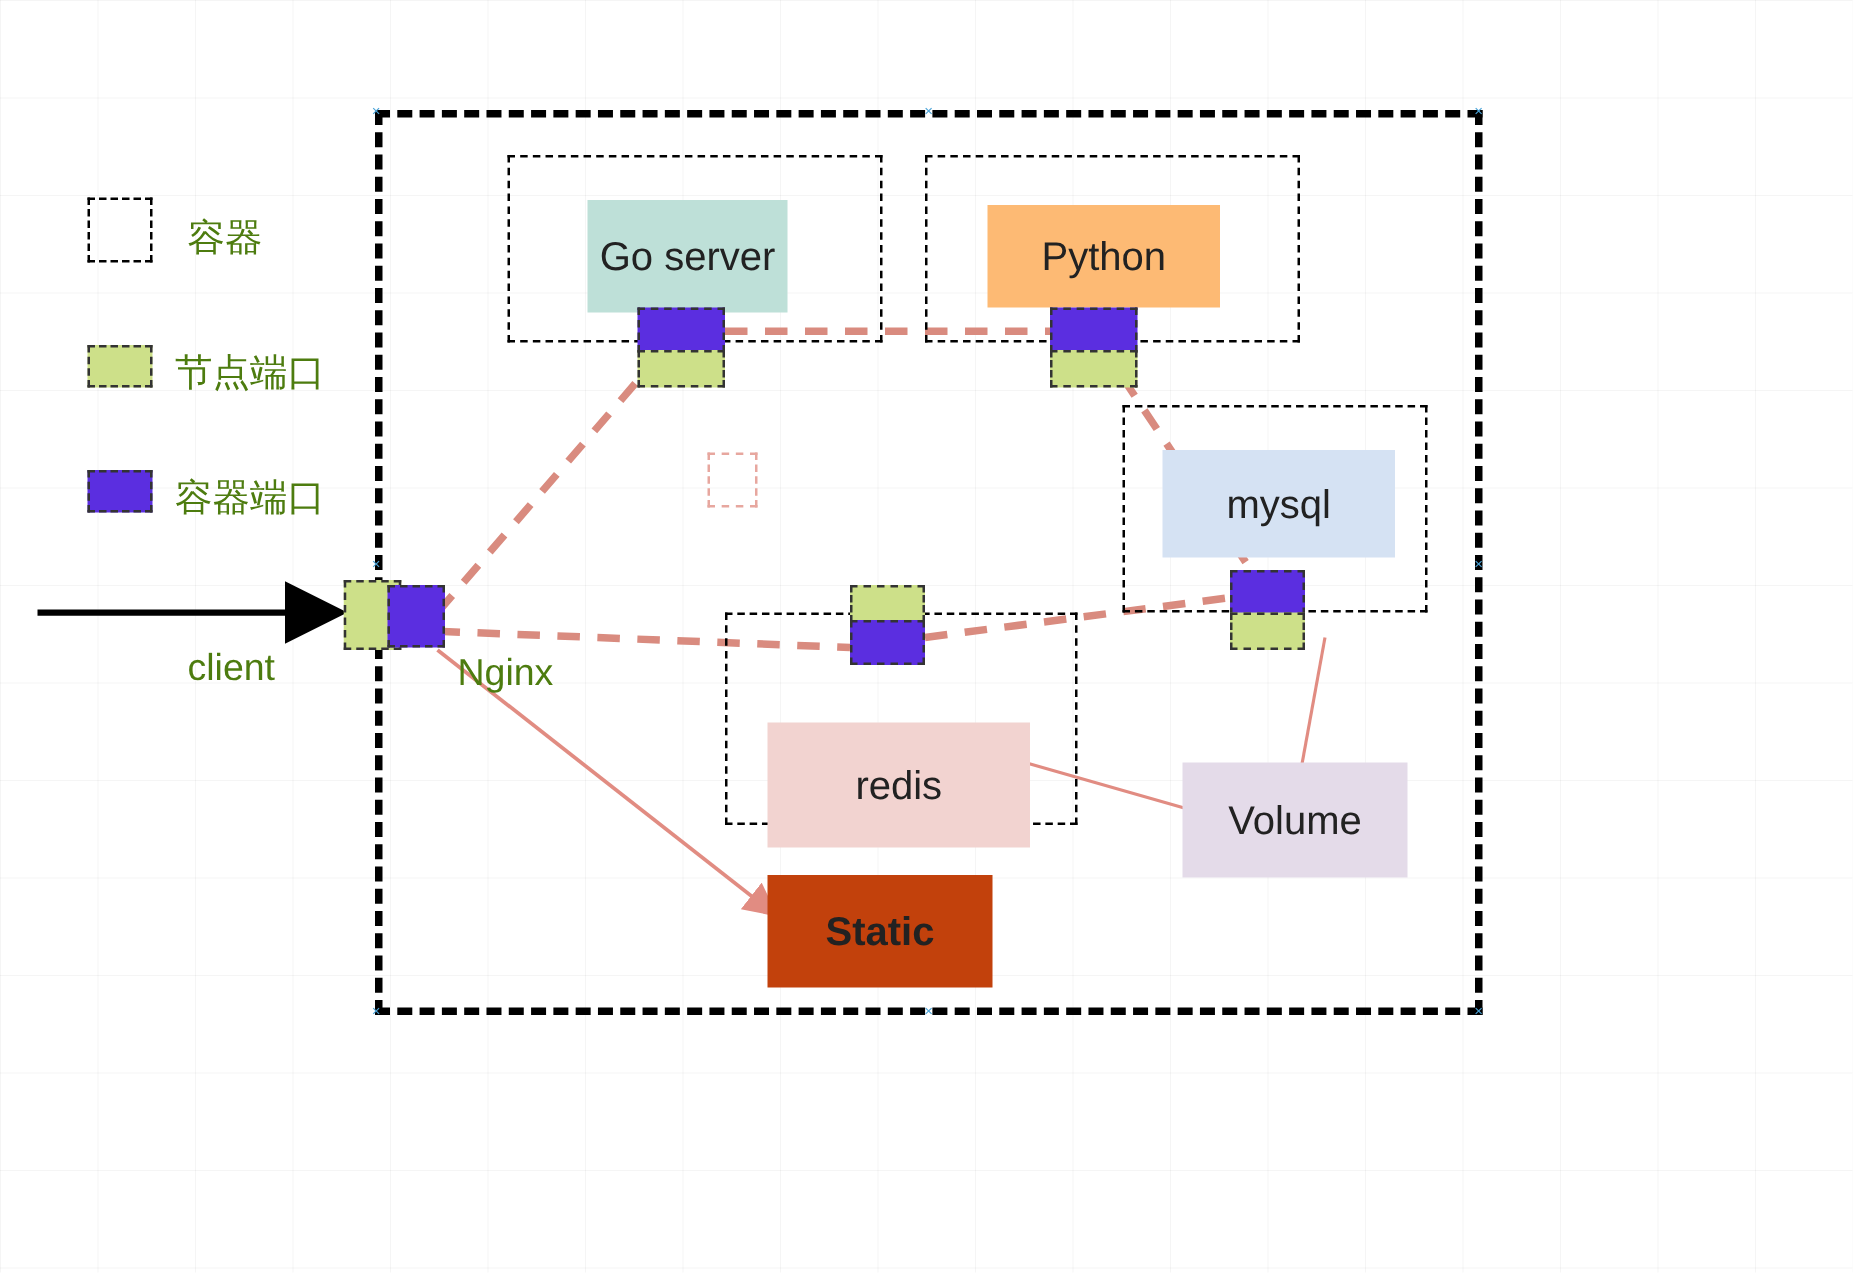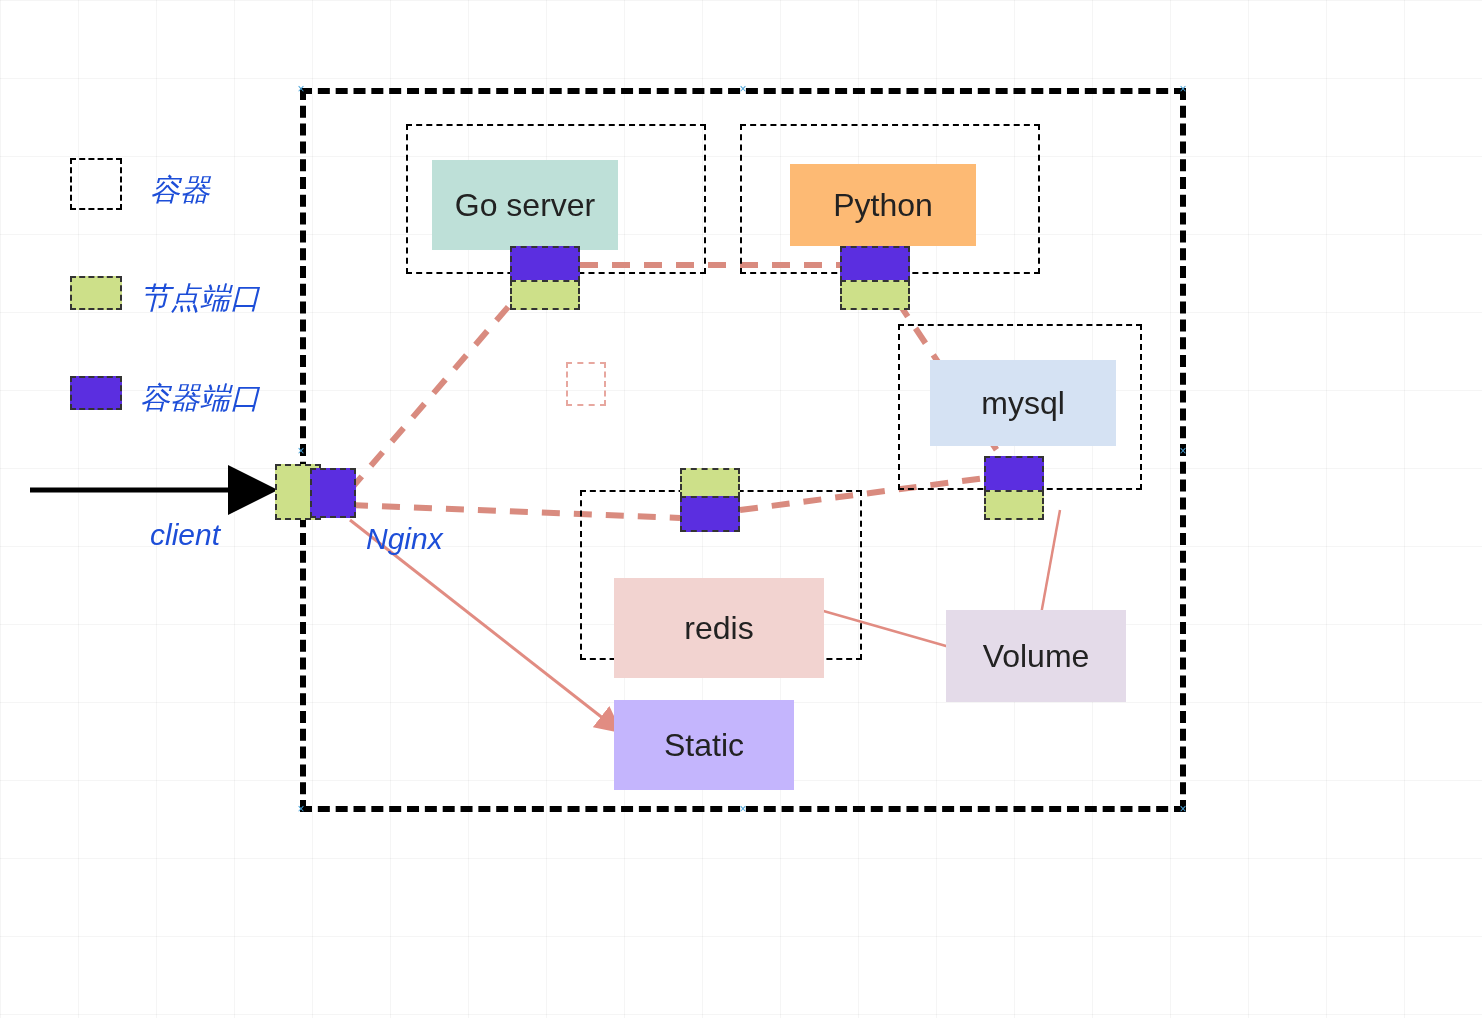--- a/index.html
+++ b/index.html
@@ -8,31 +8,31 @@
   
   .grid {
     position: absolute; inset: 0;
     background-image:
       linear-gradient(to right, rgba(0,0,0,0.04) 1px, transparent 1px),
       linear-gradient(to bottom, rgba(0,0,0,0.04) 1px, transparent 1px);
     background-size: 78px 78px;
   }
   .layer { position: absolute; inset: 0; }
   .box { position: absolute; display: flex; align-items: center; justify-content: center; text-align: center; }
-  .label { position: absolute; font-size: 30px; color: #1d4ed8; white-space: nowrap; font-style: italic; }
+  .label { position: absolute; font-size: 30px; color: #4d7c0f; white-space: nowrap; }
   .thick-dash { border: 6px dashed #000; }
   .thin-dash { border: 2px dashed #000; }
   .pink-dash { border: 2px dashed #e7a79f; }
   .node-port { background: #cde089; border: 2px dashed #333; }
   .container-port { background: #5b2ee0; border: 2px dashed #333; }
   .svc-go   { background: #bee0d8; }
   .svc-py   { background: #fdba74; }
   .svc-mysql{ background: #d5e2f3; }
   .svc-redis{ background: #f2d3d0; }
-  .svc-static{ background: #c4b5fd; }
+  .svc-static{ background: #c2410c; font-weight: bold; }
   .svc-volume{ background: #e4dbe9; }
   .svc-text { font-size: 32px; color: #222; line-height: 1.15; }
   svg { position: absolute; inset: 0; width: 1482px; height: 1018px; pointer-events: none; }
   .handle { position:absolute; width:10px; height:10px; color:#4aa3d8; font-size:12px; line-height:10px; text-align:center; }
 </style>
 </head>
 <body>
 
 <div class="grid"></div>
 
@@ -82,21 +82,21 @@
   <div class="handle" style="left:1178px; top:446px;">×</div>
   <div class="handle" style="left:296px; top:804px;">×</div>
   <div class="handle" style="left:738px; top:804px;">×</div>
   <div class="handle" style="left:1178px; top:804px;">×</div>
 
   <div class="box node-port" style="left:275px; top:464px; width:46px; height:56px;"></div>
   <div class="box container-port" style="left:310px; top:468px; width:46px; height:50px;"></div>
   <div class="label" style="left:366px; top:522px;">Nginx</div>
 
   <div class="box thin-dash" style="left:406px; top:124px; width:300px; height:150px;"></div>
-  <div class="box svc-go" style="left:432px; top:160px; width:186px; height:90px;">
+  <div class="box svc-go" style="left:470px; top:160px; width:160px; height:90px;">
     <span class="svc-text">Go server</span>
   </div>
   <div class="box container-port" style="left:510px; top:246px; width:70px; height:36px;"></div>
   <div class="box node-port" style="left:510px; top:280px; width:70px; height:30px;"></div>
 
   <div class="box thin-dash" style="left:740px; top:124px; width:300px; height:150px;"></div>
   <div class="box svc-py" style="left:790px; top:164px; width:186px; height:82px;">
     <span class="svc-text">Python</span>
   </div>
   <div class="box container-port" style="left:840px; top:246px; width:70px; height:36px;"></div>

